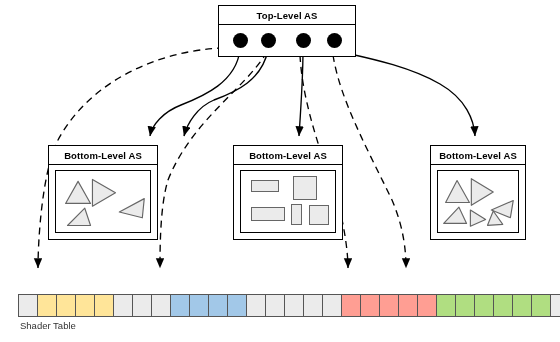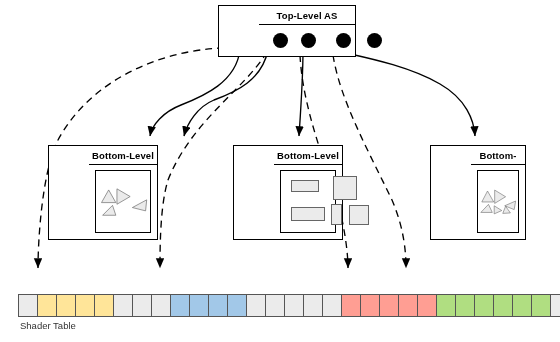--- a/index.html
+++ b/index.html
@@ -4,21 +4,21 @@
 <title>Ray Tracing Acceleration Structure Diagram</title>
 <style>
   html,body{margin:0;padding:0;background:#ffffff;}
   body{width:560px;height:342px;position:relative;overflow:hidden;
        font-family:"Liberation Sans","DejaVu Sans",sans-serif;color:#000;}
   #stage{position:absolute;left:0;top:0;width:560px;height:342px;}
 
   svg.layer{position:absolute;left:0;top:0;width:560px;height:342px;overflow:visible;}
   svg#edges{z-index:1;}
 
-  .box{position:absolute;border:1.4px solid #000;background:#fff;box-sizing:border-box;z-index:2;padding-left:40px;}
+  .box{position:absolute;border:1.4px solid #000;background:#fff;box-sizing:border-box;z-index:2;}
   .box-title{height:19px;line-height:19px;text-align:center;font-size:9.5px;font-weight:bold;
              border-bottom:1.4px solid #000;box-sizing:border-box;letter-spacing:.1px;}
   .box-body{position:relative;width:100%;box-sizing:border-box;}
 
   #tlas{left:218px;top:5px;width:138px;height:52px;}
   #tlas .box-body{height:31px;}
 
   .blas{width:110px;height:95px;}
   #blas0{left:48px;top:145px;}
   #blas1{left:233px;top:145px;}

